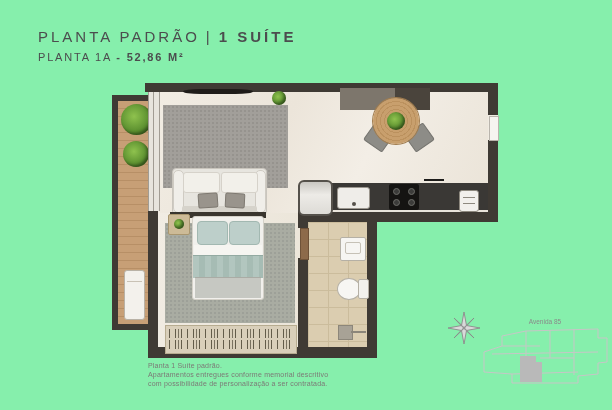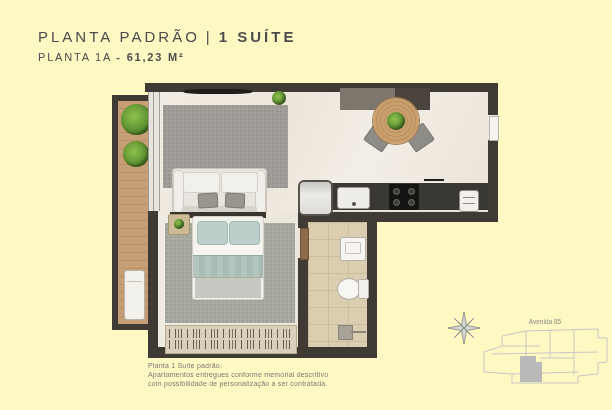--- a/index.html
+++ b/index.html
@@ -1,16 +1,16 @@
 <!DOCTYPE html>
 <html><head>
 <meta charset="utf-8">
 <style>
   html,body{margin:0;padding:0;background:#fff;}
-  .page{position:relative;width:612px;height:410px;background:#fef9c3;overflow:hidden;
+  .page{position:relative;width:612px;height:410px;background:#86efac;overflow:hidden;
         font-family:"Liberation Sans", sans-serif;}
   .abs{position:absolute;}
 
   
   .title-line1{left:38px;top:28px;font-size:15px;letter-spacing:3px;color:#4c4c4e;font-weight:400;white-space:nowrap;}
   .title-line1 b{font-weight:700;}
   .title-sep{margin:0 6px;color:#4c4c4e;}
   .title-line2{left:38px;top:51px;font-size:11px;letter-spacing:1.8px;color:#4c4c4e;font-weight:400;white-space:nowrap;}
   .title-line2 b{font-weight:700;}
 
@@ -107,21 +107,21 @@
 <body>
 
 <div class="page">
 
   <div class="abs title-line1">
     <span>PLANTA PADRÃO</span><span class="title-sep">|</span><b>1 SUÍTE</b>
   </div>
   <div class="abs title-line2">
     <span>PLANTA 1A</span>
     <b>-</b>
-    <b>61,23 M²</b>
+    <b>52,86 M²</b>
   </div>
 
   <div class="abs" id="plan">
 
     <div class="floor-living"></div>
     <div class="floor-bed"></div>
 
     <div class="wall" style="left:0;top:12px;width:6px;height:235px;"></div>
     <div class="wall" style="left:0;top:12px;width:36px;height:6px;"></div>
     <div class="wall" style="left:0;top:241px;width:36px;height:6px;"></div>

